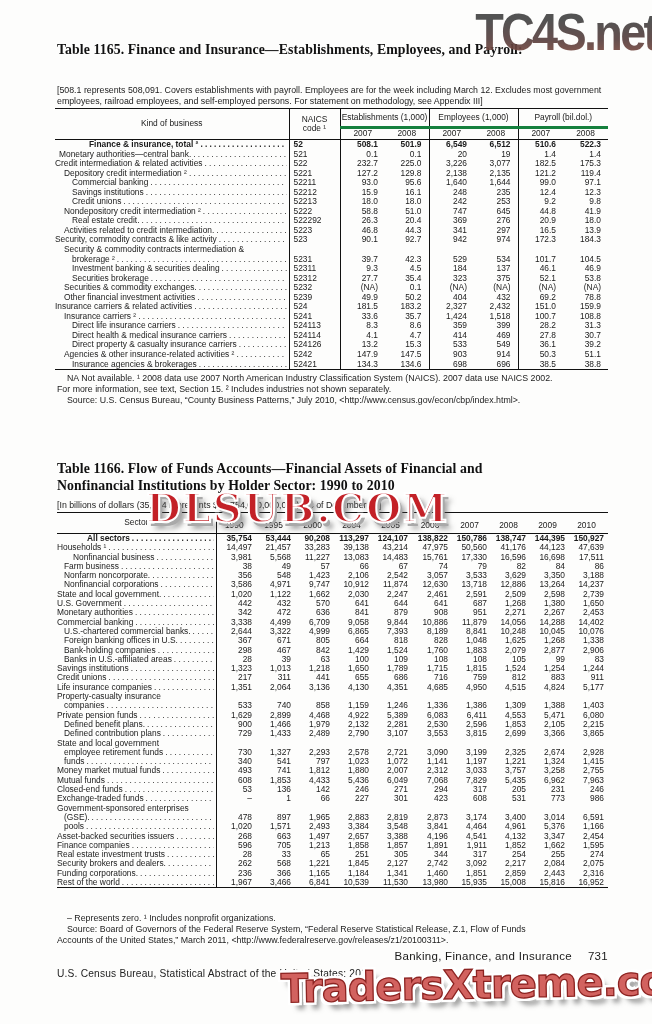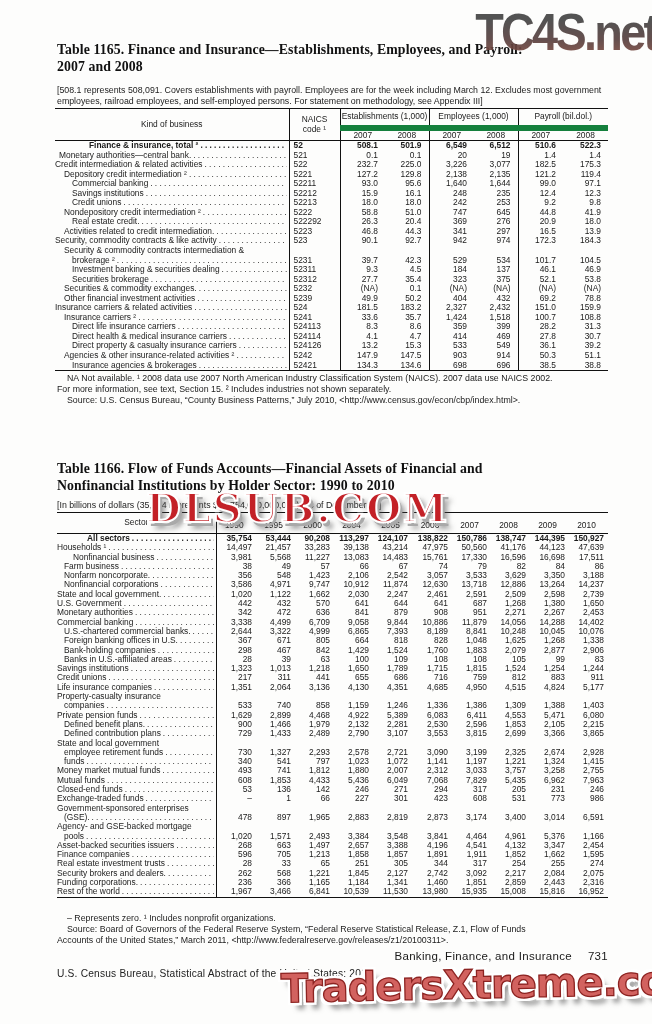--- a/index.html
+++ b/index.html
@@ -21,21 +21,21 @@
   
   table{border-collapse:collapse;table-layout:fixed}
   #t1165{position:absolute;left:55px;top:108px;width:553px;
          border-top:1.5px solid #111;border-bottom:1px solid #111}
   #t1166{position:absolute;left:57px;top:512px;width:551px;
          border-top:1px solid #111;border-bottom:1px solid #111}
   th,td{font-size:8.4px;font-weight:normal;padding:0;vertical-align:bottom;color:#1a1a1a}
   thead th{vertical-align:middle;text-align:center;line-height:9.5px}
   #t1165 thead tr:first-child th{height:19px}
   #t1165 thead tr:last-child th{height:12px}
-  #t1165 .grp{border-bottom:6px solid #15803d}
+  #t1165 .grp{border-bottom:3px solid #15803d}
   #t1165 tbody tr:first-child td{border-top:1px solid #111}
   #t1166 thead th{height:21px;border-bottom:1.2px solid #111}
   #t1166 thead .yr{text-align:center;padding-right:4px;vertical-align:bottom;padding-bottom:3px}
   .bl{border-left:1px solid #111}
   #t1165 td{line-height:9.55px}
   #t1166 td{line-height:9.3px}
   .num{text-align:right}
   #t1165 .num{padding-right:7px}
   #t1166 .num{padding-right:4px}
   .naics{text-align:left;padding-left:4px}
@@ -72,21 +72,20 @@
                   -3px 0 0 #fff,3px 0 0 #fff,0 -3px 0 #fff,0 3px 0 #fff,
                   6px 7px 5px rgba(80,80,80,.6)}
 </style>
 </head>
 <body>
 
 <div class="page">
 
   <div id="t1165-title" class="ttl">
     <div>Table 1165. Finance and Insurance—Establishments, Employees, and Payroll:</div>
-    <div>2007 and 2008</div>
   </div>
 
   <div id="t1165-note" class="note">[508.1 represents 508,091. Covers establishments with payroll. Employees are for the week including March 12. Excludes most government employees, railroad employees, and self-employed persons. For statement on methodology, see Appendix III]</div>
 
   <table id="t1165">
     <colgroup>
       <col style="width:234px">
         <col style="width:51px">
       <col style="width:45px">
         <col style="width:44px">
@@ -1072,37 +1071,20 @@
           <td class="num">2,819</td>
           <td class="num">2,873</td>
           <td class="num">3,174</td>
           <td class="num">3,400</td>
           <td class="num">3,014</td>
           <td class="num">6,591</td>
         </tr>
         <tr class="drow">
           <td class="lbl">
             <div class="lblflex">
-              <span class="lt" style="padding-left: 0px;">Agency- and GSE-backed mortgage</span>
-            </div>
-          </td>
-          <td class="num bl"></td>
-          <td class="num"></td>
-          <td class="num"></td>
-          <td class="num"></td>
-          <td class="num"></td>
-          <td class="num"></td>
-          <td class="num"></td>
-          <td class="num"></td>
-          <td class="num"></td>
-          <td class="num"></td>
-        </tr>
-        <tr class="drow">
-          <td class="lbl">
-            <div class="lblflex">
               <span class="lt" style="padding-left: 7px;">pools</span>
               <span class="dots">........................................................................................................................................................................................................</span>
             </div>
           </td>
           <td class="num bl">1,020</td>
           <td class="num">1,571</td>
           <td class="num">2,493</td>
           <td class="num">3,384</td>
           <td class="num">3,548</td>
           <td class="num">3,841</td>

